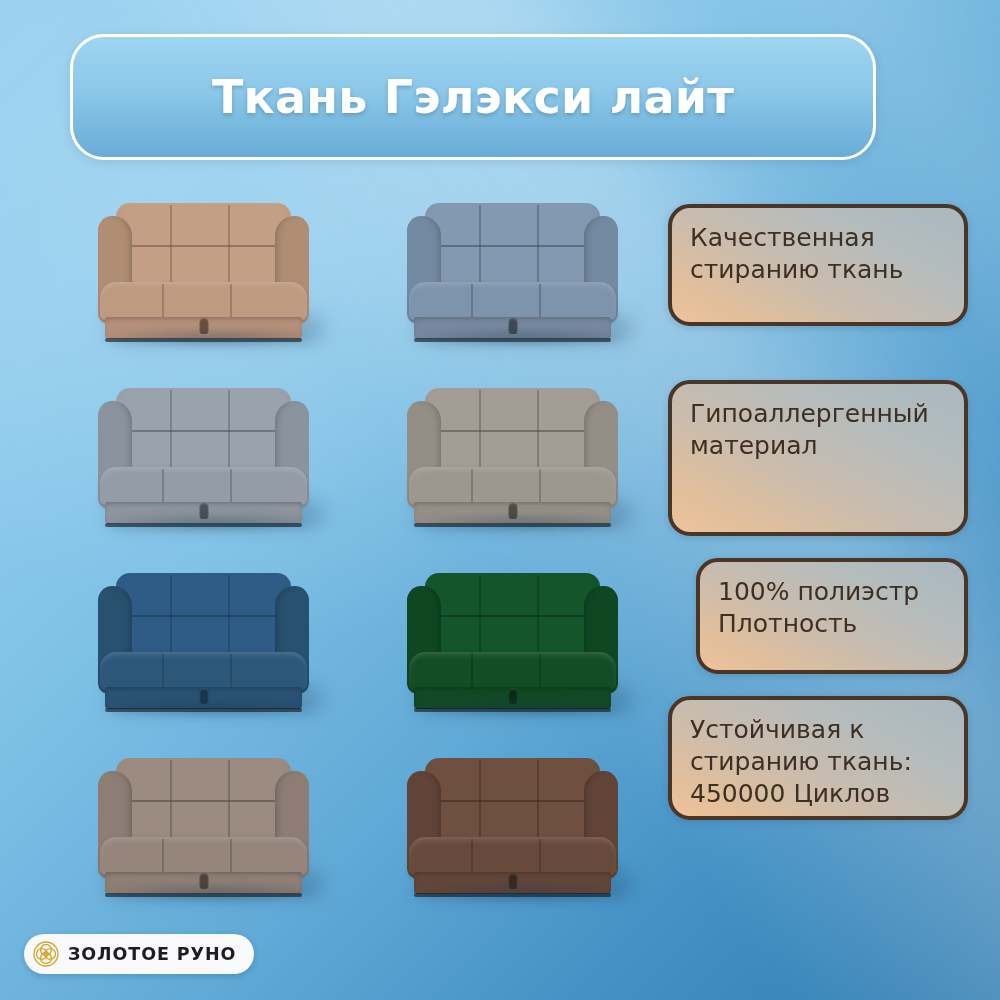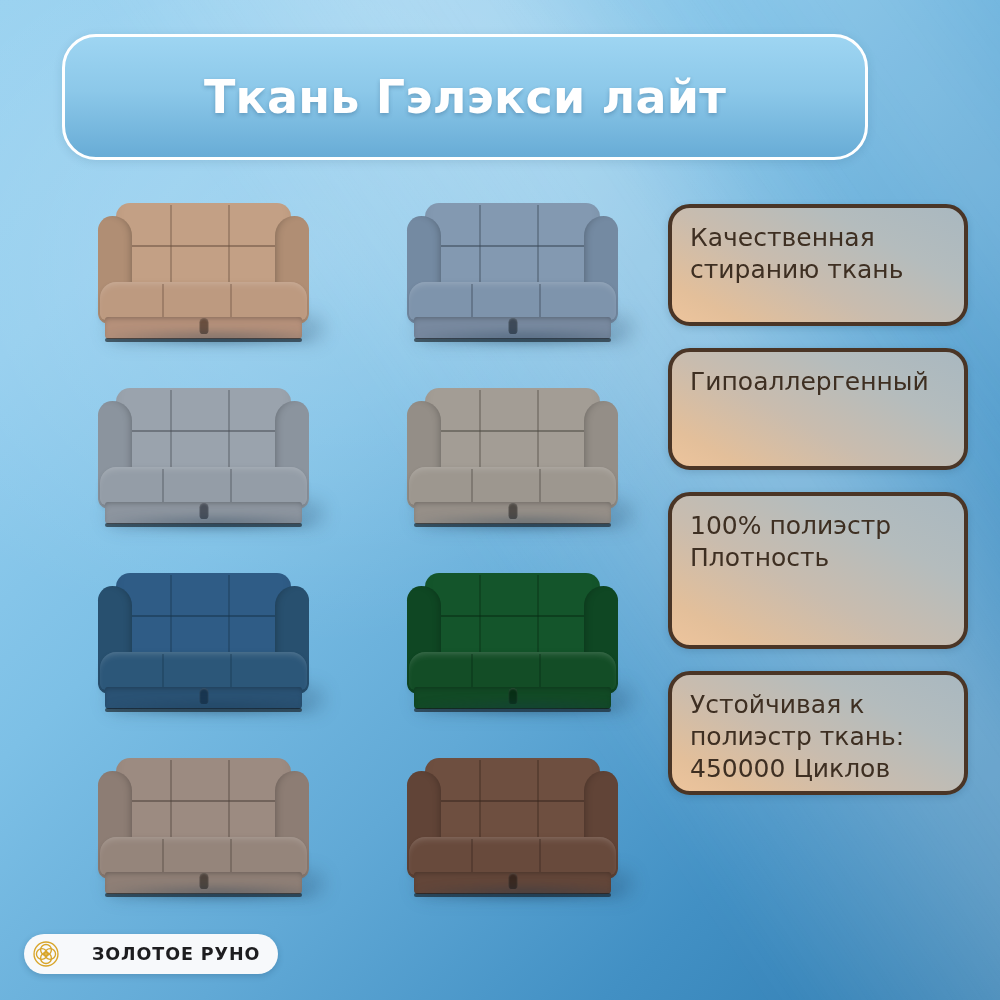--- a/index.html
+++ b/index.html
@@ -54,21 +54,21 @@
   .vignette {
     position: absolute;
     inset: 0;
     background: radial-gradient(ellipse 78% 62% at 30% 26%, rgba(255,255,255,0.20) 0%, rgba(255,255,255,0.0) 62%);
     pointer-events: none;
   }
 
   
   .title-banner {
     position: absolute;
-    left: 62px;
+    left: 70px;
     top: 34px;
     width: 806px;
     height: 126px;
     box-sizing: border-box;
     border: 3px solid #ffffff;
     border-radius: 34px;
     background: linear-gradient(180deg, #9ed5f2 0%, #8cc8e9 45%, #68acd6 100%);
     display: flex;
     align-items: center;
     justify-content: center;
@@ -255,22 +255,22 @@
     border: 4px solid #4a3526;
     border-radius: 22px;
     padding: 14px 18px 16px 18px;
     background: linear-gradient(208deg, #a9b8c0 0%, #b4bcbd 28%, #c9bcae 58%, #e3bf9a 86%, #edc49c 100%);
     color: #3e2f22;
     font-size: 25px;
     line-height: 1.28;
     box-shadow: 0 2px 7px rgba(20,55,85,0.18);
   }
   .feature-card.card-1 { height: 122px; }
-  .feature-card.card-2 { height: 122px; }
-  .feature-card.card-3 { height: 157px; }
+  .feature-card.card-2 { height: 156px; margin-top: 32px; }
+  .feature-card.card-3 { height: 116px; margin-left: 28px; }
   .feature-card.card-4 { height: 124px; }
   .feature-line { display: block; white-space: nowrap; }
 
   
   .brand {
     position: absolute;
     left: 24px;
     bottom: 26px;
     height: 40px;
     padding: 0 18px 0 9px;
@@ -281,21 +281,20 @@
     gap: 9px;
     box-shadow: 0 2px 6px rgba(20,55,85,0.22);
   }
   .brand-mark { width: 26px; height: 26px; display: block; flex: 0 0 auto; }
   .brand-name {
     font-size: 17.5px;
     font-weight: bold;
     letter-spacing: 0.9px;
     color: #1d1d1f;
     white-space: nowrap;
-    margin-left: 24px;
   }
 </style>
 </head>
 <body>
 
 <div class="poster">
 
   <div class="light-streak"></div>
   <div class="light-streak-2"></div>
   <div class="vignette"></div>
@@ -462,30 +461,31 @@
 
   <div class="features">
 
     <div class="feature-card card-1">
       <span class="feature-line">Качественная</span>
       <span class="feature-line">стиранию ткань</span>
     </div>
 
     <div class="feature-card card-2">
       <span class="feature-line">Гипоаллергенный</span>
+      <span class="feature-line">материал</span>
     </div>
 
     <div class="feature-card card-3">
       <span class="feature-line">100% полиэстр</span>
       <span class="feature-line">Плотность</span>
     </div>
 
     <div class="feature-card card-4">
       <span class="feature-line">Устойчивая к</span>
-      <span class="feature-line">полиэстр ткань:</span>
+      <span class="feature-line">стиранию ткань:</span>
       <span class="feature-line">450000 Циклов</span>
     </div>
 
   </div>
 
   <div class="brand">
     <svg class="brand-mark" viewBox="0 0 40 40">
       <g fill="none" stroke="#d8a52a" stroke-width="2.1">
         <circle cx="20" cy="20" r="18.4"></circle>
         <circle cx="20" cy="13.6" r="8.3"></circle>

